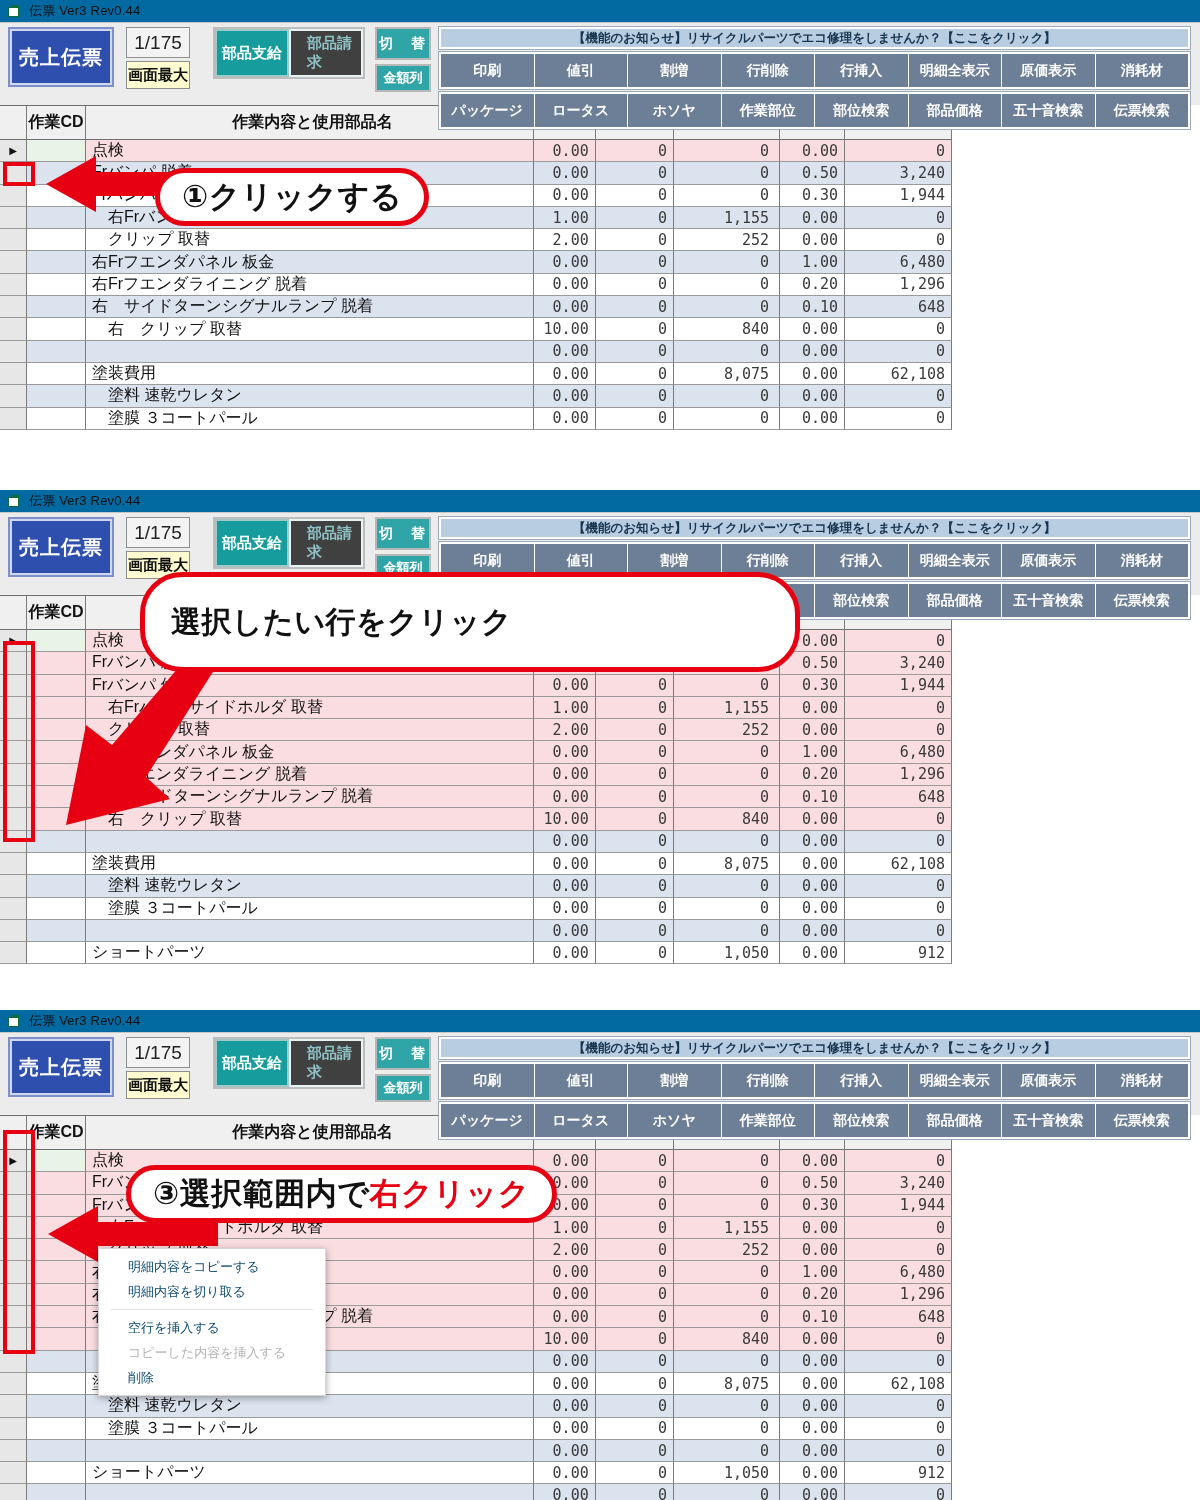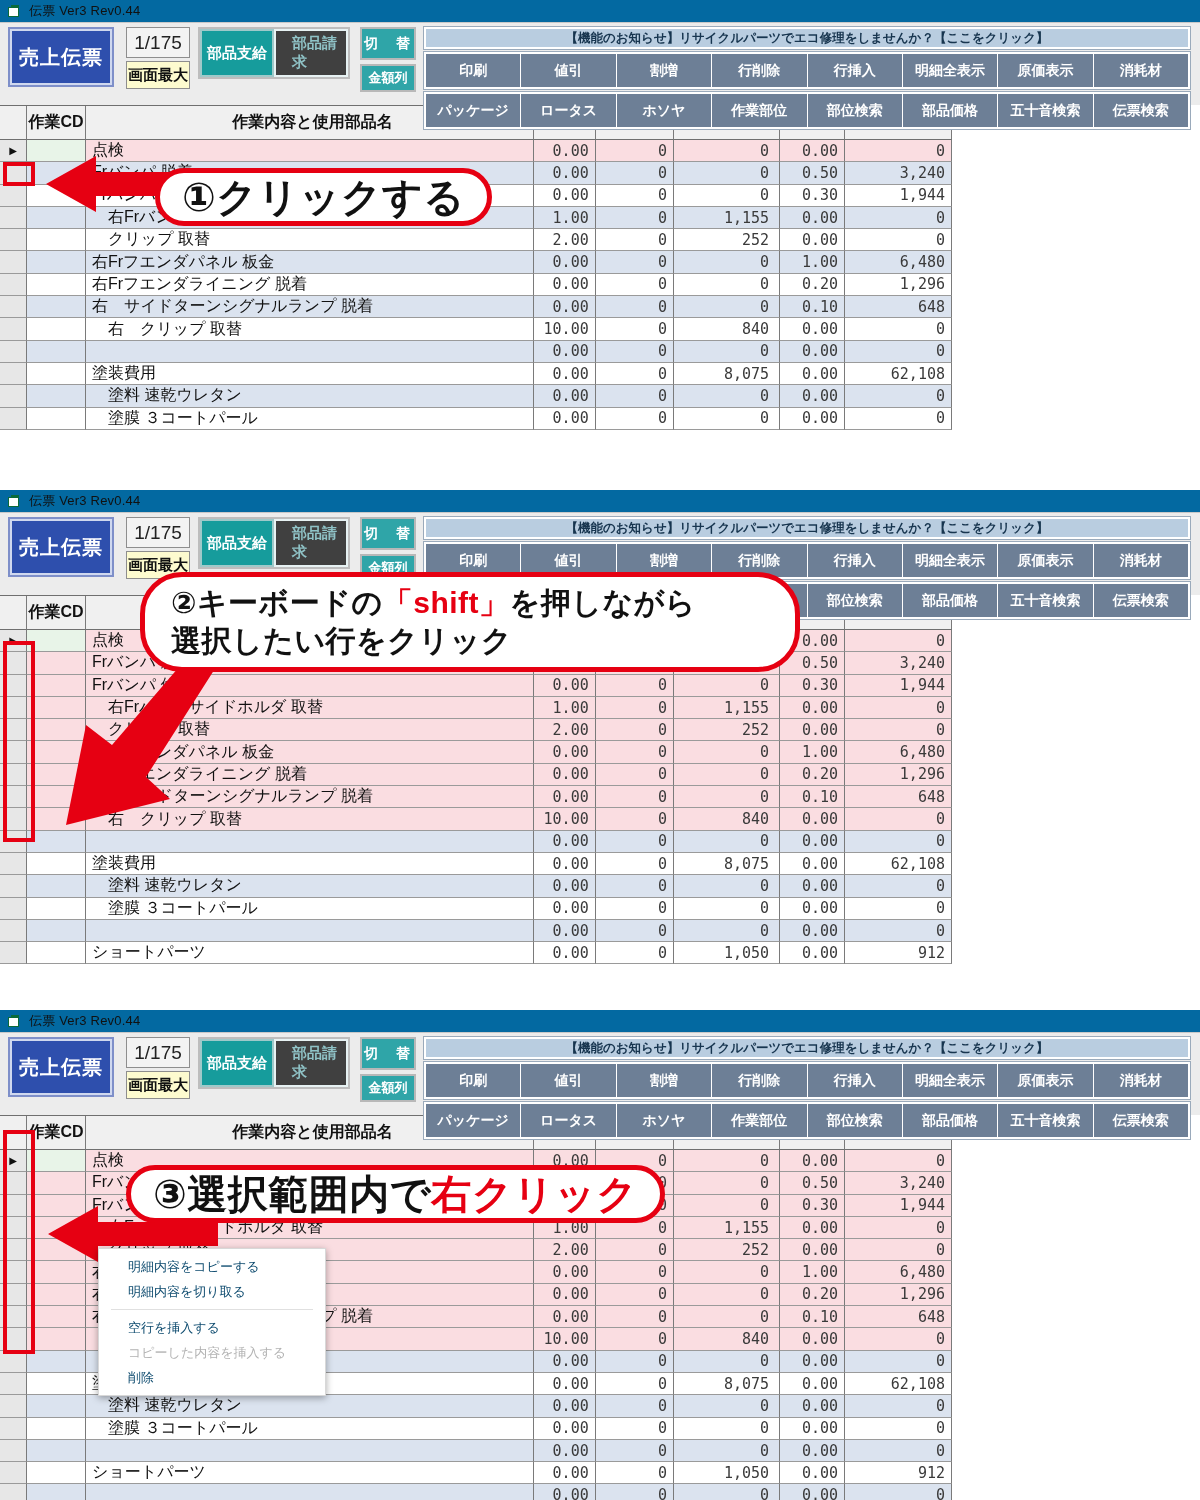--- a/index.html
+++ b/index.html
@@ -29,21 +29,21 @@
     width:106px;height:60px;margin-left:4px;background:#2e4fad;
     border:2px solid #7e8fc9;box-shadow:inset 0 0 0 2px #cfd8ef;
     display:flex;align-items:center;justify-content:center;box-sizing:border-box;
   }
   .btn-uriage span{color:#ffffff;font-size:20px;font-weight:700;letter-spacing:1px;}
 
   .pagecol{margin-left:12px;display:flex;flex-direction:column;gap:3px;}
   .pagebox{width:64px;height:31px;background:#f3f3f3;border:1px solid #8e8e8e;display:flex;align-items:center;justify-content:center;font-size:19px;color:#222;box-sizing:border-box;}
   .maxbox{width:64px;height:28px;background:#fdfbcf;border:1px solid #8e8e8e;display:flex;align-items:center;justify-content:center;font-size:15px;font-weight:700;color:#111;box-sizing:border-box;}
 
-  .tealgroup{margin-left:8px;display:flex;background:#e9e9e9;border:2px solid #bdbdbd;height:52px;box-sizing:border-box;}
+  .tealgroup{margin-left:23px;display:flex;background:#e9e9e9;border:2px solid #bdbdbd;height:52px;box-sizing:border-box;}
   .tealbtn{width:74px;height:48px;display:flex;align-items:center;justify-content:center;color:#ffffff;font-size:15px;font-weight:700;box-sizing:border-box;}
   .tealbtn.solid{background:#169c9c;border:2px solid #9fc9c9;}
   .tealbtn.hatch{background:#404040;border:2px solid #e7f2f3;color:#8fc2c6;padding-left:16px;}
 
   .switchcol{margin-left:10px;display:flex;flex-direction:column;gap:4px;}
   .switchbtn{width:56px;height:33px;background:#2fa5a8;border:2px solid #b8b8b8;color:#ffffff;font-size:14px;font-weight:700;display:flex;align-items:center;justify-content:center;box-sizing:border-box;letter-spacing:2px;}
   .switchbtn.small{height:28px;font-size:13px;letter-spacing:0;}
 
   .navwrap{margin-left:8px;flex:1;display:flex;flex-direction:column;gap:3px;padding-right:10px;}
   .notice{height:22px;background:#b9cde0;border:2px solid #ffffff;outline:1px solid #9aaabb;display:flex;align-items:center;justify-content:center;box-sizing:border-box;}
@@ -82,21 +82,21 @@
 
   
   .selbox{position:absolute;border:4px solid #e60012;box-sizing:border-box;pointer-events:none;}
 
   
   .callout{
     position:absolute;background:#ffffff;border:5px solid #e60012;border-radius:999px;
     display:flex;align-items:center;justify-content:center;box-sizing:border-box;
     padding:0 22px;z-index:14;
   }
-  .callout .ctext{font-size:40px;font-weight:700;color:#111;white-space:nowrap;letter-spacing:.5px;}
+  .callout .ctext{font-size:31px;font-weight:700;color:#111;white-space:nowrap;letter-spacing:.5px;}
   .callout.multiline{border-radius:42px;flex-direction:column;align-items:flex-start;padding:6px 26px;}
   .callout.multiline .ctext{font-size:30px;line-height:1.28;}
   .red{color:#e60012;}
 
   .arrow{position:absolute;z-index:13;}
 
   
   .ctxmenu{
     position:absolute;background:#ffffff;box-shadow:0 2px 7px rgba(0,0,0,.35);
     border:1px solid #d8d8d8;z-index:20;width:228px;padding:5px 0;box-sizing:border-box;
@@ -538,21 +538,20 @@
       </div>
   </div>
 
   <div class="selbox" style="left:3px;top:151px;width:32px;height:201px;"></div>
 
   <svg class="arrow" style="left:50px;top:95px;" width="210" height="250" viewBox="0 0 210 250">
     <polygon points="196,4 208,16 96,192 120,214 16,240 36,140 62,160" fill="#e60012"></polygon>
   </svg>
 
   <div class="callout multiline" style="left:140px;top:82px;width:660px;height:100px;">
-    <span class="ctext"><span>②キーボードの</span><span class="red">「shift」</span><span>を押しながら</span></span>
     <span class="ctext">選択したい行をクリック</span>
   </div>
 
 </div>
 
 <svg class="connector" style="top:985px;" width="1200" height="28" viewBox="0 0 1200 28">
   <polygon points="430,0 740,0 585,28" fill="#e60012"></polygon>
 </svg>
 
 <div class="panel" id="panel3">

